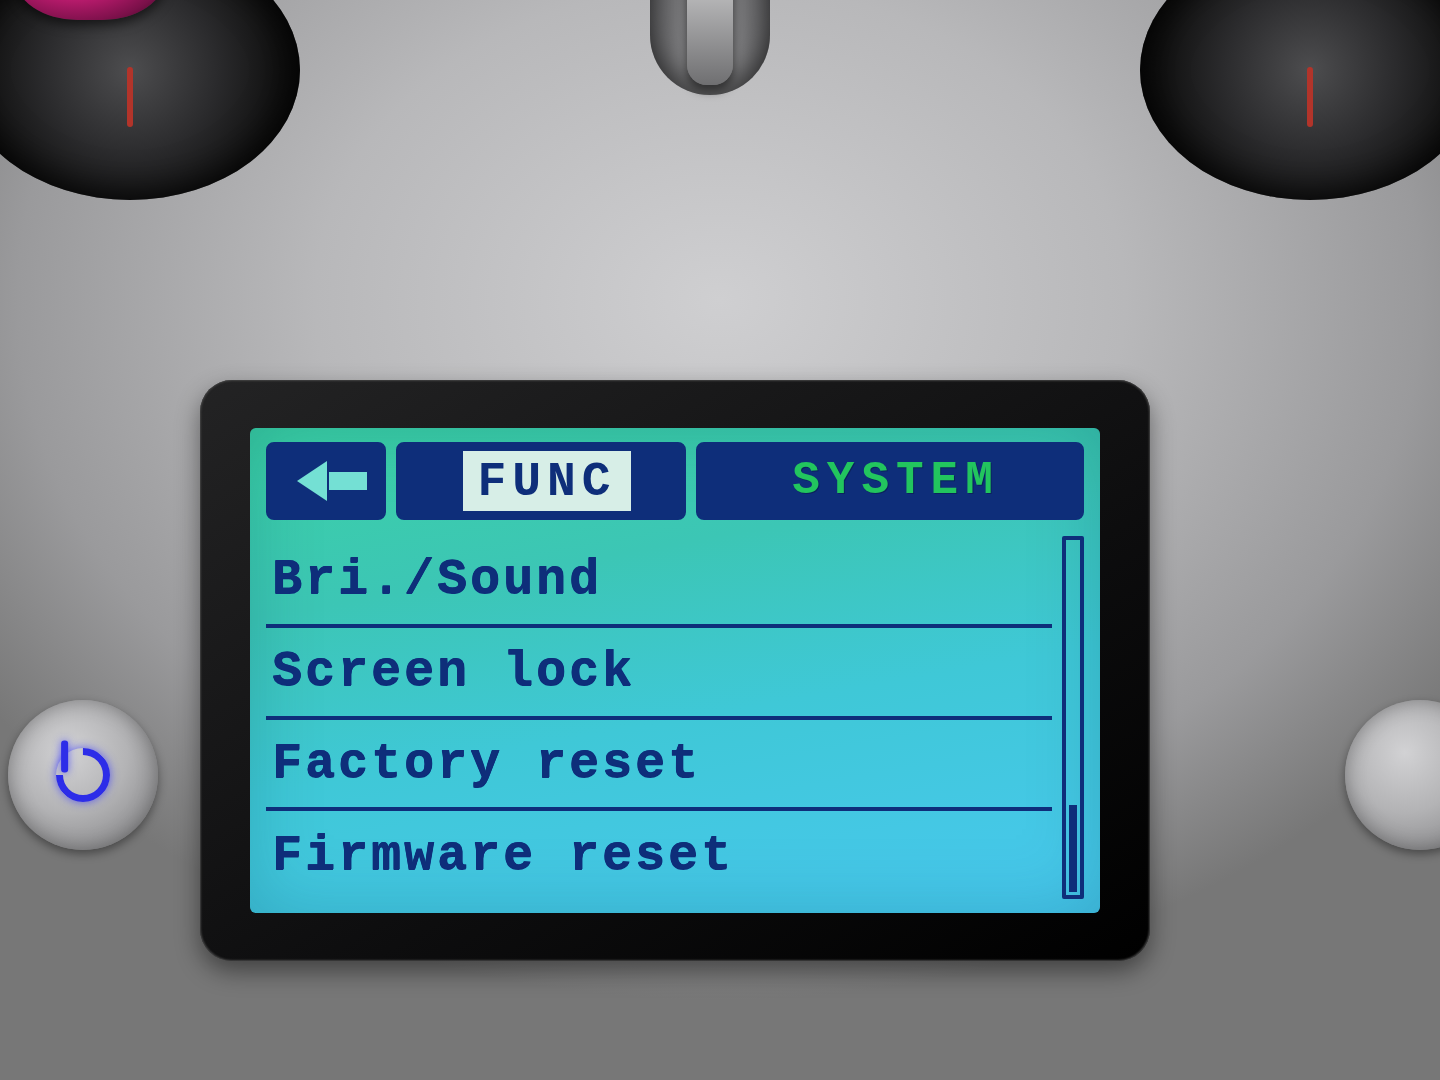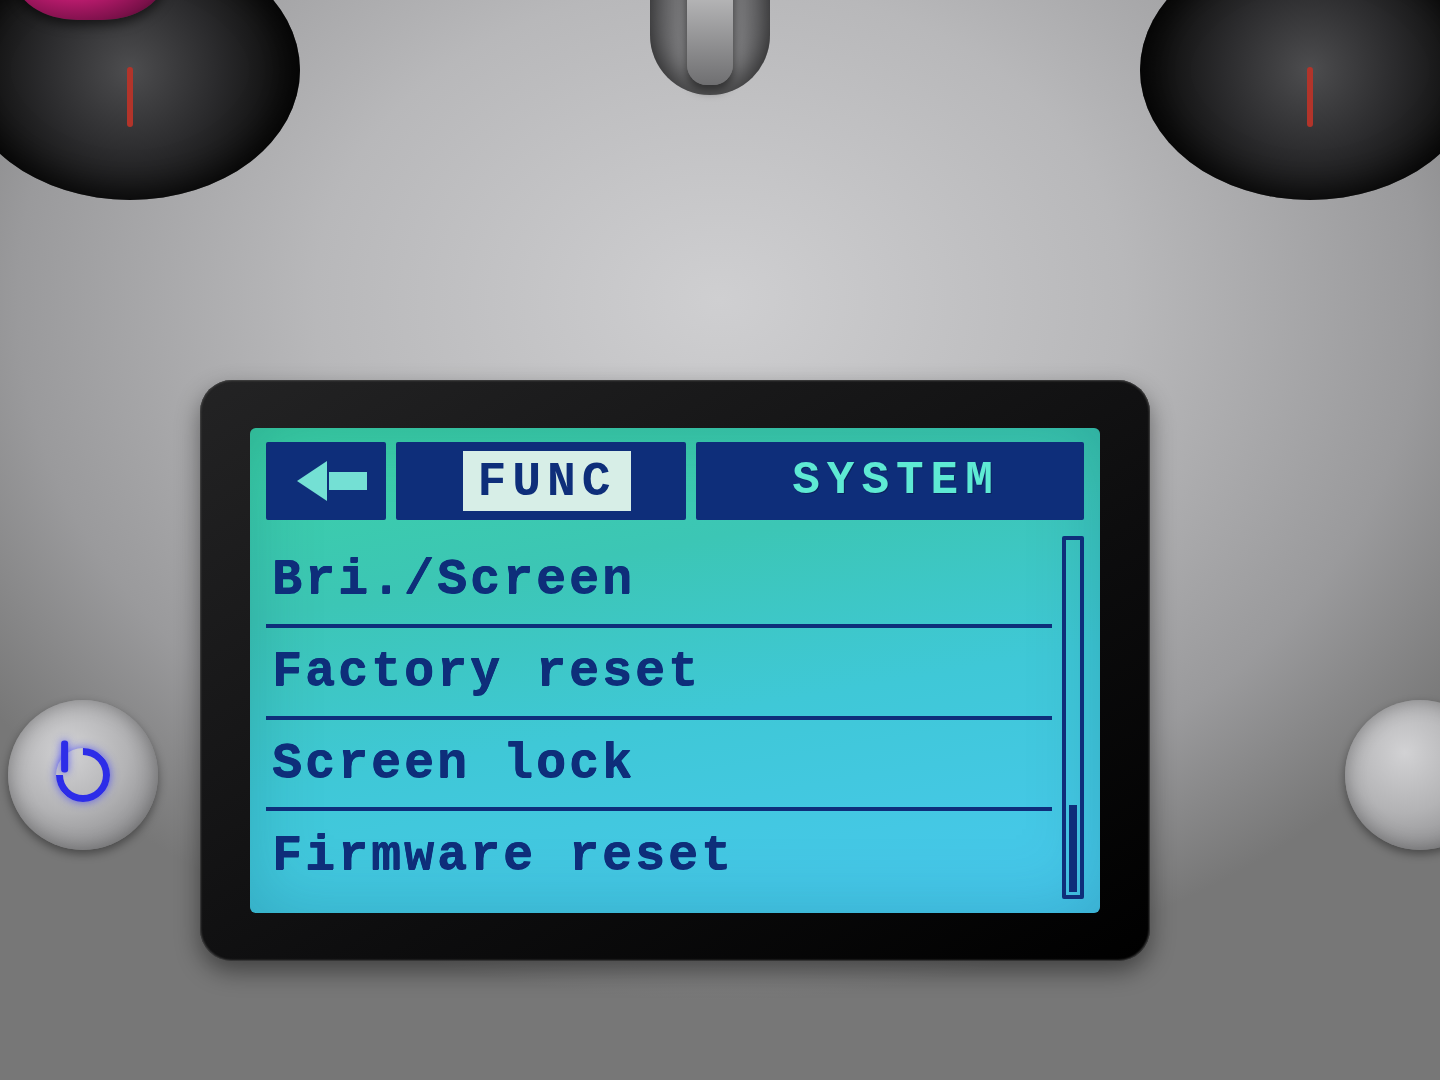--- a/index.html
+++ b/index.html
@@ -112,21 +112,21 @@
     white-space:nowrap;
   }
   .pix { color:#0e2e7a; text-shadow: 0.5px 0 #0e2e7a, 0 0.5px #0e2e7a; }
   .pix-inv { color:#74e0d4; } 
 
   .topbar {
     display:flex; gap:10px; height:78px;
   }
   .topbar > div {
     border:4px solid #0e2e7a;
-    border-radius:2px;
+    border-radius:8px;
     display:flex; align-items:center; justify-content:center;
     font-size:46px;
     padding-left:12px;
   }
   .bbox {
     width:120px;
     background:#0e2e7a;
   }
   .arrow {
     width:70px; height:34px;
@@ -156,21 +156,21 @@
   .tab-func span{
     background:#d7eee7;
     color:#0e2e7a;
     padding:4px 14px 2px;
     font-size:48px;
     letter-spacing:6px;
   }
   .tab-sys {
     flex:1;
     background:#0e2e7a;
-    color:#5eead4;
+    color:#22c55e;
     font-size:48px;
     letter-spacing:7px;
     text-shadow:1px 1px 0 #0b235c;
   }
 
   .listwrap{
     flex:1;
     margin-top:16px;
     display:flex;
     gap:10px;
@@ -228,27 +228,27 @@
         <span>FUNC</span>
       </div>
       <div class="tab-sys pix-inv">
         <span>SYSTEM</span>
       </div>
     </div>
 
     <div class="listwrap">
       <div class="menu">
         <div class="mi pix">
-            <span>Bri./Screen</span>
+            <span>Bri./Sound</span>
+          </div>
+        <div class="mi pix">
+            <span>Screen lock</span>
           </div>
         <div class="mi pix">
             <span>Factory reset</span>
-          </div>
-        <div class="mi pix">
-            <span>Screen lock</span>
           </div>
         <div class="mi pix">
             <span>Firmware reset</span>
           </div>
       </div>
       <div class="sbar">
         <div class="thumb"></div>
       </div>
     </div>
 

